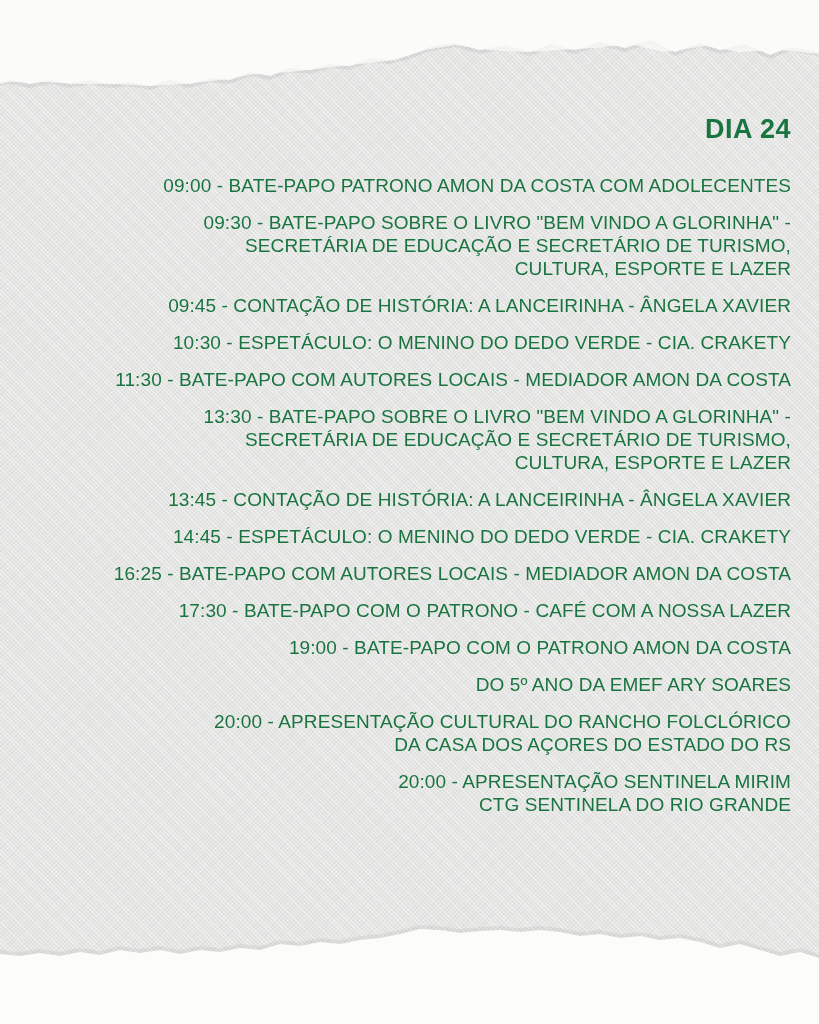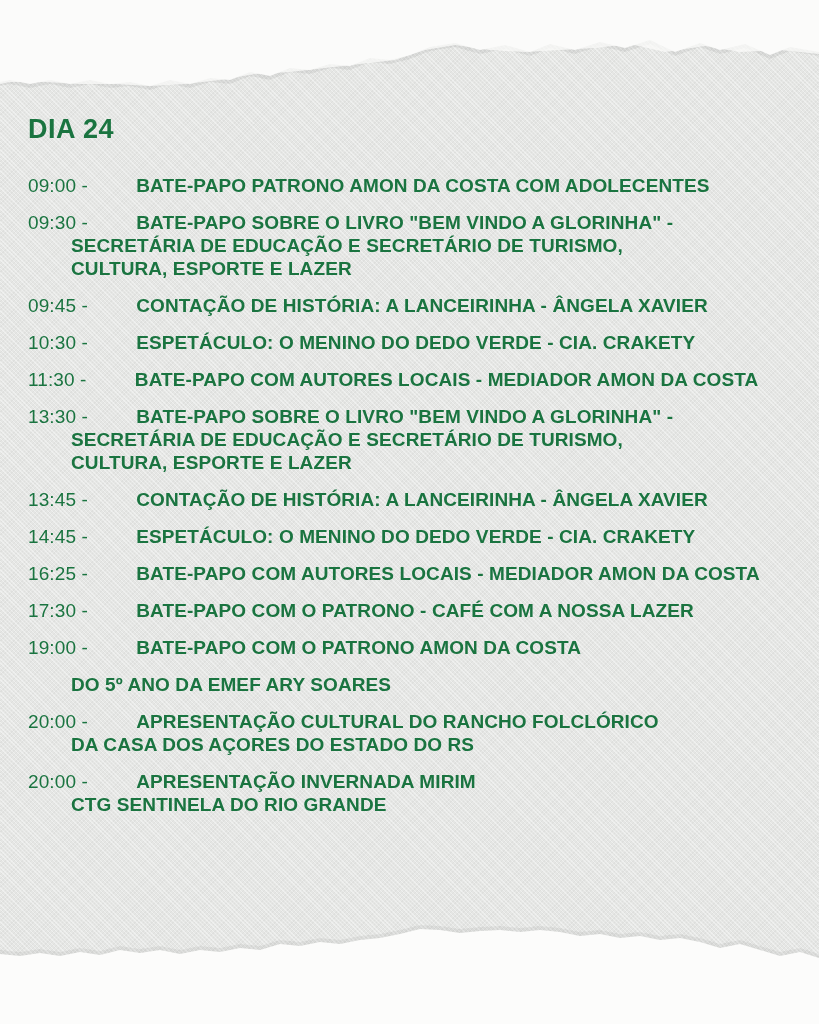--- a/index.html
+++ b/index.html
@@ -15,32 +15,32 @@
       repeating-linear-gradient(45deg, rgba(255,255,255,.4) 0 1px, transparent 1px 3px),
       repeating-linear-gradient(-45deg, rgba(0,0,0,.03) 0 1px, transparent 1px 3px);
   }
   .torn{position:absolute;left:0;width:819px;pointer-events:none;}
   .torn-top{top:0;height:110px;}
   .torn-bottom{bottom:0;height:120px;}
   .content{
     position:absolute;inset:0;
     box-sizing:border-box;
     padding:114px 28px 0 28px;
-    text-align:left;
+    text-align:right;
     color:#1a7440;
     border-radius:6px;
   }
   .title{
     font-size:27px;font-weight:bold;letter-spacing:.5px;
     line-height:30px;margin-bottom:30px;
   }
   .entry{margin-bottom:14px;}
   .line{line-height:23px;font-size:19px;letter-spacing:.1px;white-space:nowrap;}
   .time{font-weight:400;margin-top:39px;}
-  .ev{font-weight:bold;margin-left:43px;}
+  .ev{font-weight:normal;}
 </style>
 </head>
 <body>
 
 <div class="paper-texture"></div>
 
 <svg class="torn torn-top" viewBox="0 0 819 110" preserveAspectRatio="none">
   <path fill="rgba(0,0,0,0.06)" d="M0,0 L819,0 L819,56 L790,51 L770,59 L745,48 L720,54 L700,47 L675,56 L650,44 L625,52 L600,46 L575,54 L550,48 L530,56 L505,49 L480,54 L455,47 L430,51 L410,59 L390,64 L370,62 L350,70 L330,68 L310,74 L290,72 L270,80 L250,76 L230,84 L210,82 L190,88 L170,84 L150,90 L130,86 L110,88 L90,84 L70,88 L50,84 L30,88 L10,84 L0,86 Z"></path>
   <path fill="rgba(252,252,251,0.75)" d="M0,0 L819,0 L819,54 L780,50 L740,52 L705,46 L665,52 L630,44 L595,48 L560,50 L525,52 L490,50 L455,45 L425,50 L395,60 L360,64 L325,68 L290,72 L255,74 L220,80 L185,84 L150,86 L115,84 L80,84 L45,82 L10,82 L0,84 Z"></path>
   <path fill="#fbfbfa" d="M0,0 L819,0 L819,52 L790,47 L770,55 L745,44 L720,50 L700,43 L675,52 L650,40 L625,48 L600,42 L575,50 L550,44 L530,52 L505,45 L480,50 L455,43 L430,47 L410,55 L390,60 L370,58 L350,66 L330,64 L310,70 L290,68 L270,76 L250,72 L230,80 L210,78 L190,84 L170,80 L150,86 L130,82 L110,84 L90,80 L70,84 L50,80 L30,84 L10,80 L0,82 Z"></path>
@@ -92,17 +92,17 @@
         <div class="line"><span class="time">19:00 - </span><span class="ev">BATE-PAPO COM O PATRONO AMON DA COSTA</span></div>
       </div>
       <div class="entry">
         <div class="line"><span class="ev">DO 5º ANO DA EMEF ARY SOARES</span></div>
       </div>
       <div class="entry">
         <div class="line"><span class="time">20:00 - </span><span class="ev">APRESENTAÇÃO CULTURAL DO RANCHO FOLCLÓRICO</span></div>
         <div class="line"><span class="ev">DA CASA DOS AÇORES DO ESTADO DO RS</span></div>
       </div>
       <div class="entry">
-        <div class="line"><span class="time">20:00 - </span><span class="ev">APRESENTAÇÃO INVERNADA MIRIM</span></div>
+        <div class="line"><span class="time">20:00 - </span><span class="ev">APRESENTAÇÃO SENTINELA MIRIM</span></div>
         <div class="line"><span class="ev">CTG SENTINELA DO RIO GRANDE</span></div>
       </div>
     </div>
 </div>
 
 </body></html>

